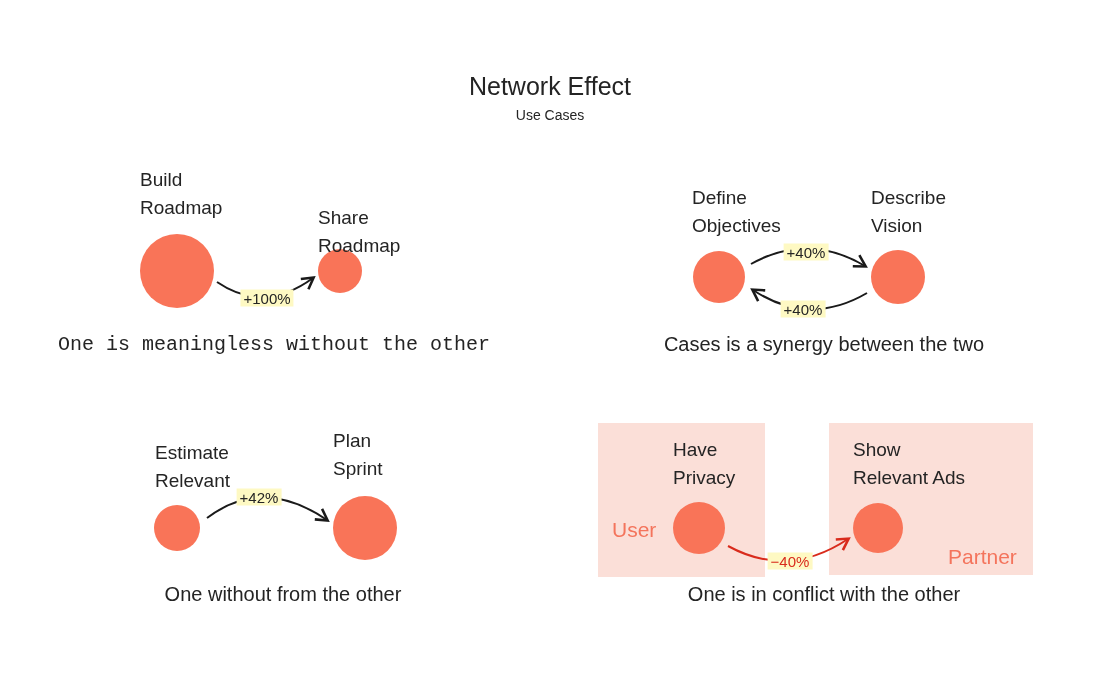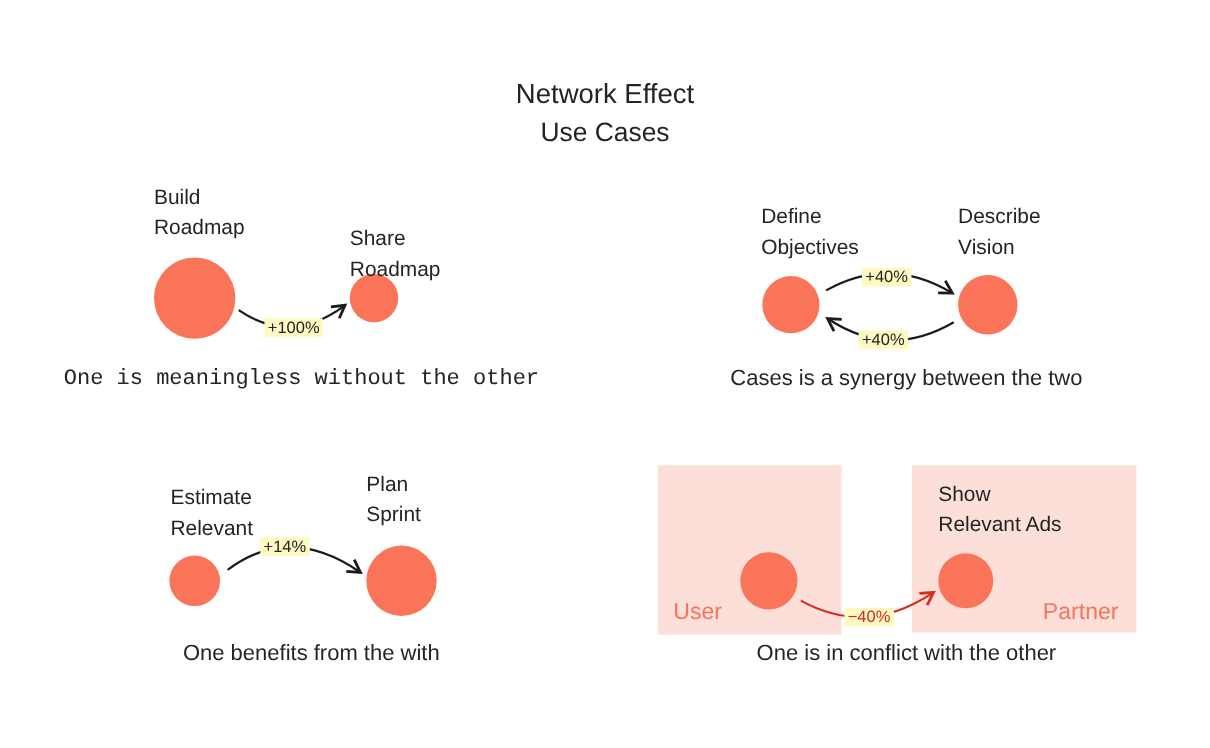--- a/index.html
+++ b/index.html
@@ -14,21 +14,21 @@
     overflow: hidden;
   }
   .title {
     position: absolute; top: 72px; left: 550px;
     transform: translateX(-50%);
     font-size: 25px; font-weight: 500; white-space: nowrap;
   }
   .subtitle {
     position: absolute; top: 107px; left: 550px;
     transform: translateX(-50%);
-    font-size: 24px; font-weight: 400; white-space: nowrap;
+    font-size: 14px; font-weight: 400; white-space: nowrap;
   }
   .gbox { position: absolute; background: var(--box-bg, #FBDFD8); }
   .gbox-label {
     position: absolute; font-size: 21px;
     color: var(--box-label, #F4745C); white-space: nowrap;
   }
   .arrows { position: absolute; left: 0; top: 0; }
   .edge { fill: none; stroke: var(--arrow, #1A1A1A); stroke-width: 2; }
   .edge.neg { stroke: var(--negative, #D92B1C); }
   #ah path { fill: none; stroke: var(--arrow, #1A1A1A); stroke-width: 1.6; }
@@ -51,21 +51,21 @@
 </head>
 <body>
 
 <div class="canvas">
 
   <div class="title">Network Effect</div>
   <div class="subtitle">Use Cases</div>
 
   <div class="gbox" style="left:598px; top:423px; width:167px; height:154px;"></div>
   <div class="gbox" style="left:829px; top:423px; width:204px; height:152px;"></div>
-  <div class="gbox-label" style="left:612px; top:545px;">User</div>
+  <div class="gbox-label" style="left:612px; top:518px;">User</div>
   <div class="gbox-label" style="left:948px; top:545px;">Partner</div>
 
   <svg class="arrows" width="1100" height="680" viewBox="0 0 1100 680">
     <defs>
       <marker id="ah" viewBox="0 0 10 10" refX="7.5" refY="5" markerWidth="8" markerHeight="8" orient="auto">
         <path d="M 1 1 L 8 5 L 1 9"></path>
       </marker>
       <marker id="ahr" viewBox="0 0 10 10" refX="7.5" refY="5" markerWidth="8" markerHeight="8" orient="auto">
         <path d="M 1 1 L 8 5 L 1 9"></path>
       </marker>
@@ -91,27 +91,29 @@
   <div class="nlabel" style="left:318px; top:182px;margin-top:22px;">Share
 Roadmap</div>
   <div class="nlabel" style="left:692px; top:184px;">Define
 Objectives</div>
   <div class="nlabel" style="left:871px; top:184px;">Describe
 Vision</div>
   <div class="nlabel" style="left:155px; top:439px;">Estimate
 Relevant</div>
   <div class="nlabel" style="left:333px; top:427px;">Plan
 Sprint</div>
+  <div class="nlabel" style="left:673px; top:436px;">Have
+Privacy</div>
   <div class="nlabel" style="left:853px; top:436px;">Show
 Relevant Ads</div>
 
   <div class="pct" style="left:267px; top:298px;">+100%</div>
   <div class="pct" style="left:806px; top:252px;">+40%</div>
   <div class="pct" style="left:803px; top:309px;">+40%</div>
-  <div class="pct" style="left:259px; top:497px;">+14%</div>
+  <div class="pct" style="left:259px; top:497px;">+42%</div>
   <div class="pct neg" style="left:790px; top:561px;">−40%</div>
 
   <div class="caption" style="left:274px; top:333px;font-family:Liberation Mono, monospace;">One is meaningless without the other</div>
   <div class="caption" style="left:824px; top:333px;">Cases is a synergy between the two</div>
-  <div class="caption" style="left:283px; top:583px;">One benefits from the with</div>
+  <div class="caption" style="left:283px; top:583px;">One without from the other</div>
   <div class="caption" style="left:824px; top:583px;">One is in conflict with the other</div>
 
 </div>
 
 </body></html>

